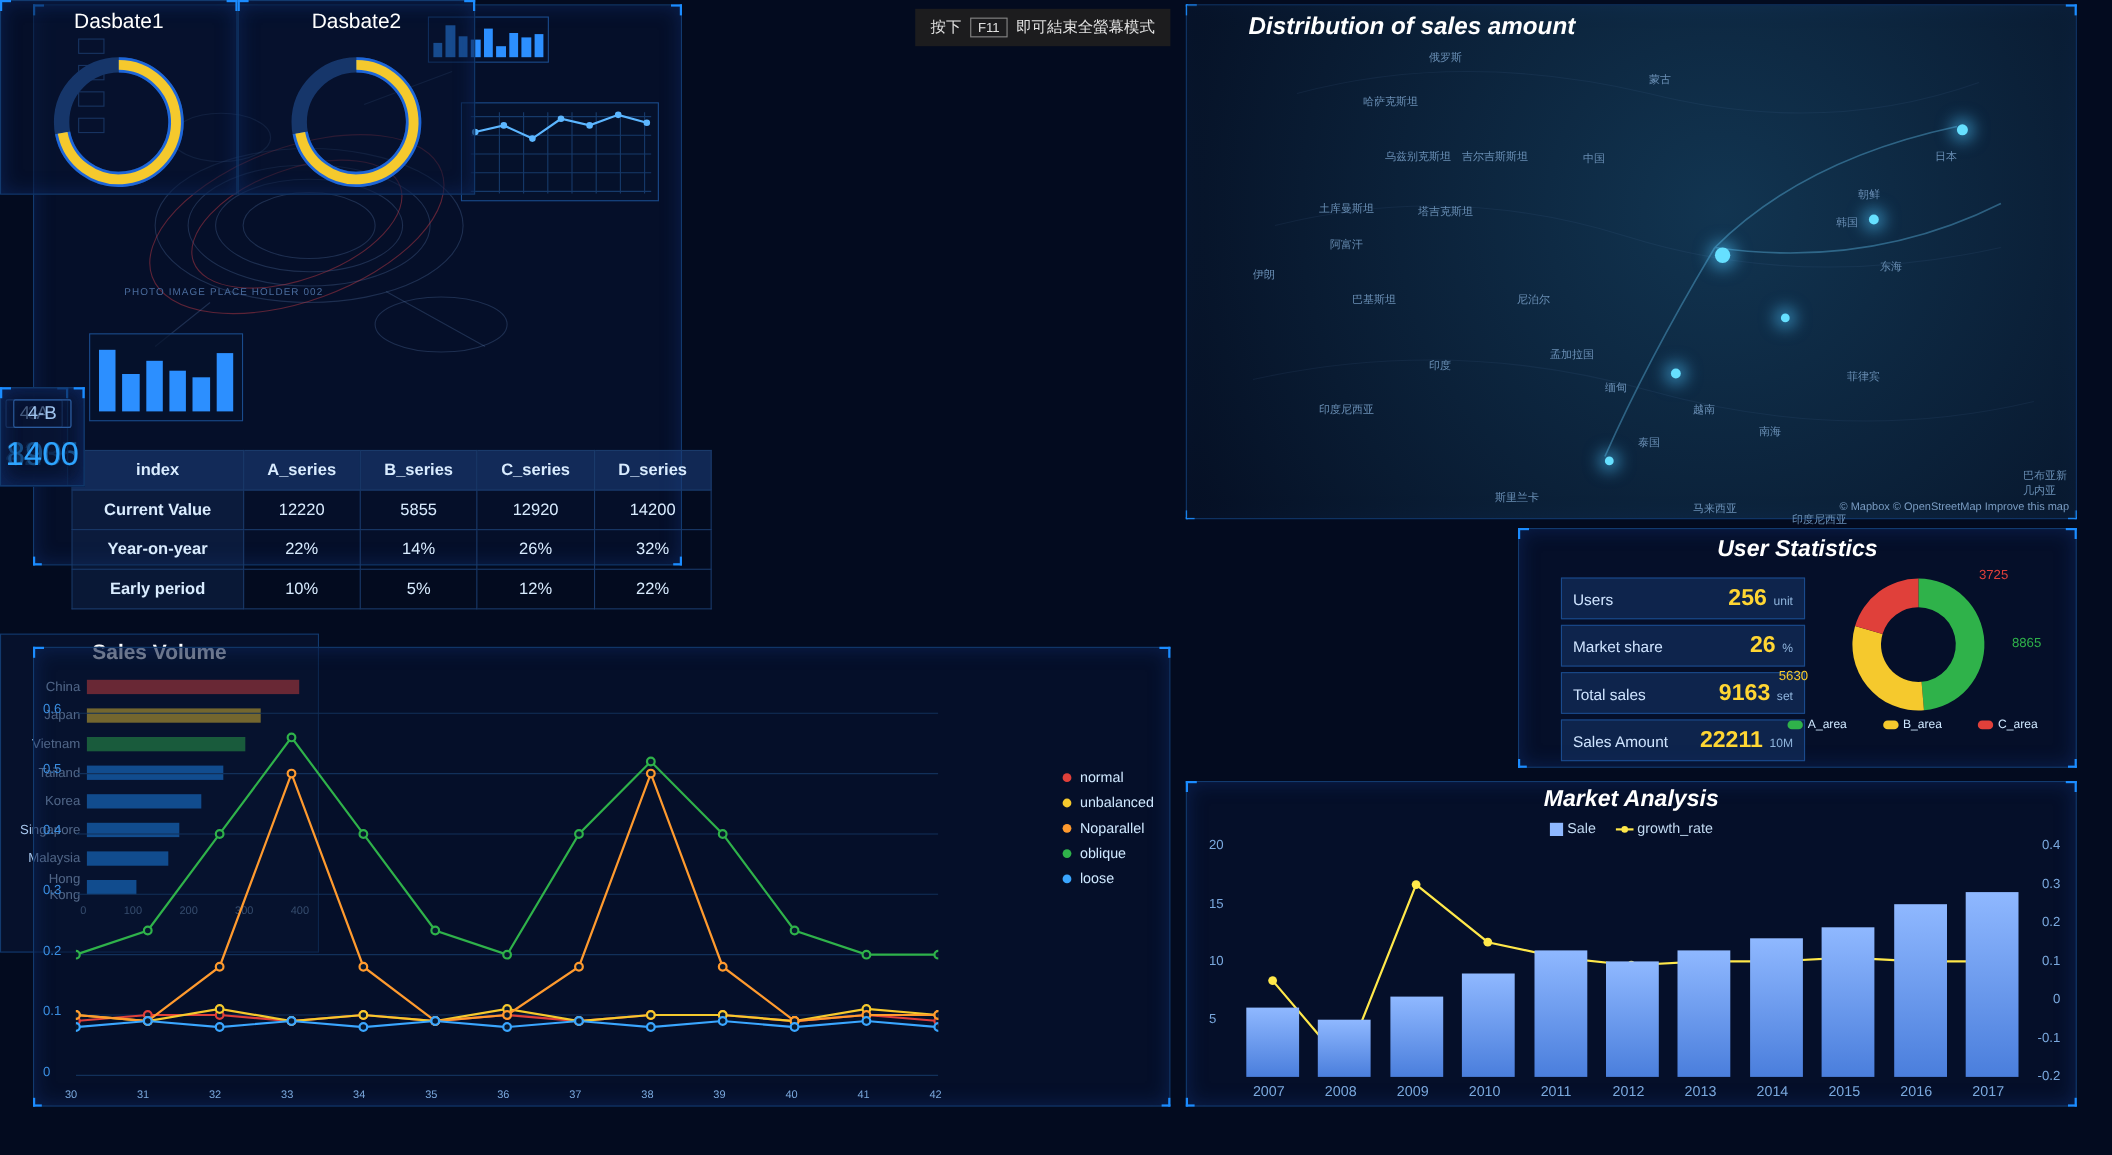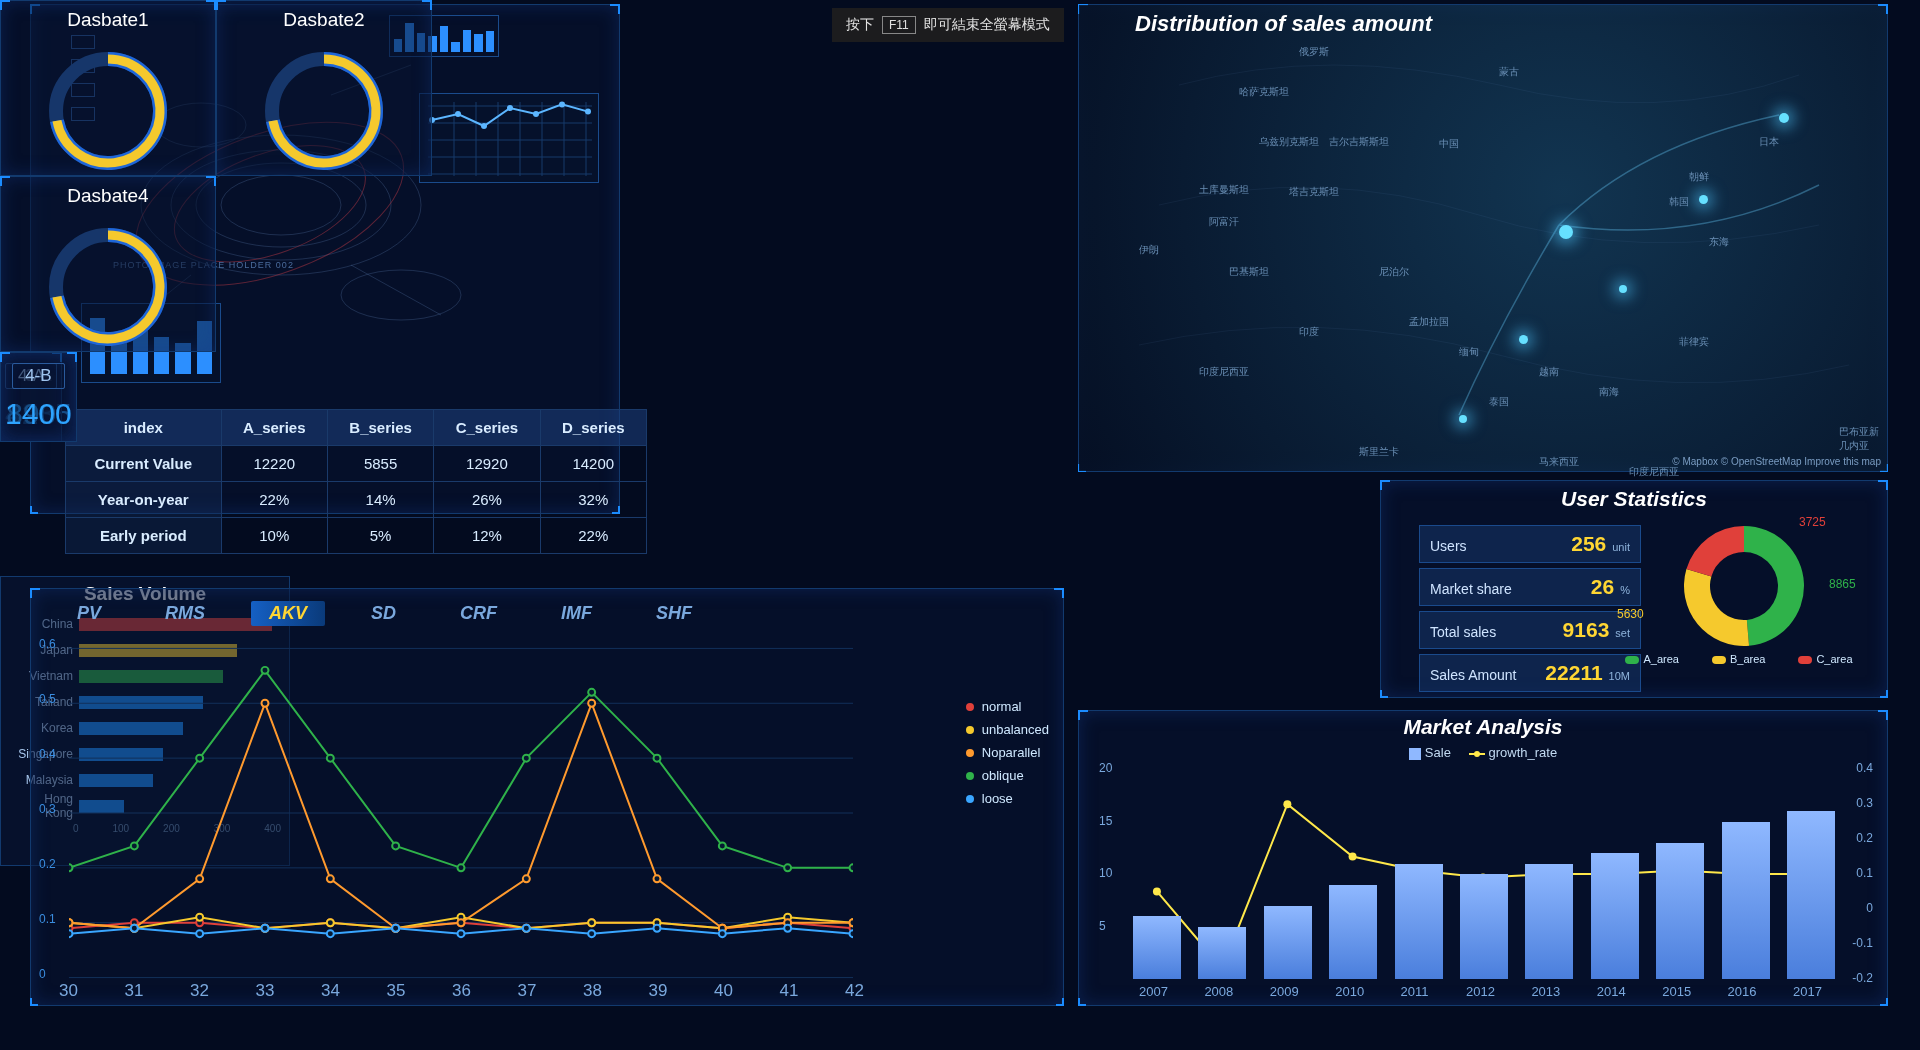--- a/index.html
+++ b/index.html
@@ -88,21 +88,21 @@
 #user-stats .donut-legend span i { display: inline-block; width: 14px; height: 8px; border-radius: 4px; margin-right: 4px; vertical-align: middle; }
 .donut-badge { position: absolute; font-size: 12px; color: #e0eaff; }
 
 
 #multi-line { left: 30px; top: 588px; width: 1034px; height: 418px; }
 #multi-line .tabs { display: flex; gap: 28px; padding: 12px 28px; font-size: 18px; font-style: italic; font-weight: bold; color: #7aa8dd; }
 #multi-line .tabs .tab { cursor: pointer; padding: 2px 18px; }
 #multi-line .tabs .tab.active { background: linear-gradient(90deg, #1560c4, #0a3a7a); color: #ffd633; border-radius: 2px; }
 #multi-line .chart-area { position: absolute; left: 38px; top: 56px; right: 210px; bottom: 24px; }
 #multi-line .y-tick { position: absolute; left: -30px; font-size: 12px; color: #3a8de0; }
-#multi-line .x-tick { position: absolute; bottom: -20px; font-size: 17px; color: #7aa8dd; }
+#multi-line .x-tick { position: absolute; bottom: -20px; font-size: 10px; color: #7aa8dd; }
 #multi-line .legend { position: absolute; right: 14px; top: 110px; font-size: 13px; }
 #multi-line .legend div { margin-bottom: 8px; }
 #multi-line .legend i { display: inline-block; width: 8px; height: 8px; border-radius: 50%; margin-right: 8px; }
 
 
 #market { left: 1078px; top: 710px; width: 810px; height: 296px; }
 #market .title { text-align: center; font-size: 21px; color: #fff; font-weight: bold; font-style: italic; padding: 4px 0; }
 #market .legend { text-align: center; font-size: 13px; color: #c2daf2; margin-top: 2px; }
 #market .legend i.sq { display: inline-block; width: 12px; height: 12px; background: #8fb8ff; margin-right: 4px; vertical-align: middle; }
 #market .legend i.ln { display: inline-block; width: 16px; height: 2px; background: #ffe84a; margin: 0 4px 0 14px; vertical-align: middle; position: relative; }
@@ -241,26 +241,20 @@
     <circle cx="70" cy="70" r="52" fill="none" stroke="#16366a" stroke-width="14"></circle>
     <path d="M70,18 A52,52 0 1 1 18.921062962108188,79.74382835845768" fill="none" stroke="#1e66d8" stroke-width="14"></path>
     <path d="M70,18 A52,52 0 1 1 18.921062962108188,79.74382835845768" fill="none" stroke="#f5c92d" stroke-width="9"></path>
   </svg></div>
     <div class="gauge-cell panel"><div class="gauge-title">Dasbate2</div>
   <svg class="gauge-ring" width="140" height="130">
     <circle cx="70" cy="70" r="52" fill="none" stroke="#16366a" stroke-width="14"></circle>
     <path d="M70,18 A52,52 0 1 1 18.921062962108188,79.74382835845768" fill="none" stroke="#1e66d8" stroke-width="14"></path>
     <path d="M70,18 A52,52 0 1 1 18.921062962108188,79.74382835845768" fill="none" stroke="#f5c92d" stroke-width="9"></path>
   </svg></div>
-    <div class="gauge-cell panel"><div class="gauge-title">Dasbate4</div>
-  <svg class="gauge-ring" width="140" height="130">
-    <circle cx="70" cy="70" r="52" fill="none" stroke="#16366a" stroke-width="14"></circle>
-    <path d="M70,18 A52,52 0 1 1 18.921062962108188,79.74382835845768" fill="none" stroke="#1e66d8" stroke-width="14"></path>
-    <path d="M70,18 A52,52 0 1 1 18.921062962108188,79.74382835845768" fill="none" stroke="#f5c92d" stroke-width="9"></path>
-  </svg></div>
   </div>
 
 <div id="kpi-grid">
     <div class="kpi-cell panel"><div class="kpi-label">1-A</div><div class="kpi-value">1560</div></div>
     <div class="kpi-cell panel"><div class="kpi-label">1-B</div><div class="kpi-value">2660</div></div>
     <div class="kpi-cell panel"><div class="kpi-label">2-A</div><div class="kpi-value">1400</div></div>
     <div class="kpi-cell panel"><div class="kpi-label">2-B</div><div class="kpi-value">2700</div></div>
     <div class="kpi-cell panel"><div class="kpi-label">3-A</div><div class="kpi-value">3665</div></div>
     <div class="kpi-cell panel"><div class="kpi-label">3-B</div><div class="kpi-value">4235</div></div>
     <div class="kpi-cell panel"><div class="kpi-label">4-A</div><div class="kpi-value">890</div></div>
@@ -421,29 +415,20 @@
         <span><i style="background:#2fb24a"></i>A_area</span>
         <span><i style="background:#f5c92d"></i>B_area</span>
         <span><i style="background:#e0403a"></i>C_area</span>
       </div>
   </div>
 </div>
 
 <div id="multi-line" class="panel">
   <span class="corner-bl"></span>
     <span class="corner-br"></span>
-  <div class="tabs" id="ml-tabs">
-      <div class="tab">PV</div>
-      <div class="tab">RMS</div>
-      <div class="tab active">AKV</div>
-      <div class="tab">SD</div>
-      <div class="tab">CRF</div>
-      <div class="tab">IMF</div>
-      <div class="tab">SHF</div>
-    </div>
   <div class="chart-area" id="ml-chart">
     <svg id="ml-svg" style="position:absolute;inset:0;width:100%;height:100%" viewBox="0 0 786 330">
         <line x1="0" y1="330" x2="786" y2="330" stroke="#12305a"></line>
         <line x1="0" y1="275" x2="786" y2="275" stroke="#12305a"></line>
         <line x1="0" y1="220" x2="786" y2="220" stroke="#12305a"></line>
         <line x1="0" y1="165" x2="786" y2="165" stroke="#12305a"></line>
         <line x1="0" y1="109.99999999999997" x2="786" y2="109.99999999999997" stroke="#12305a"></line>
         <line x1="0" y1="55" x2="786" y2="55" stroke="#12305a"></line>
         <line x1="0" y1="0" x2="786" y2="0" stroke="#12305a"></line>
         <polyline points="0,280.5 65.5,275 131,275 196.5,280.5 262,275 327.5,280.5 393,275 458.5,280.5 524,275 589.5,275 655,280.5 720.5,275 786,280.5" fill="none" stroke="#e0403a" stroke-width="2"></polyline>

